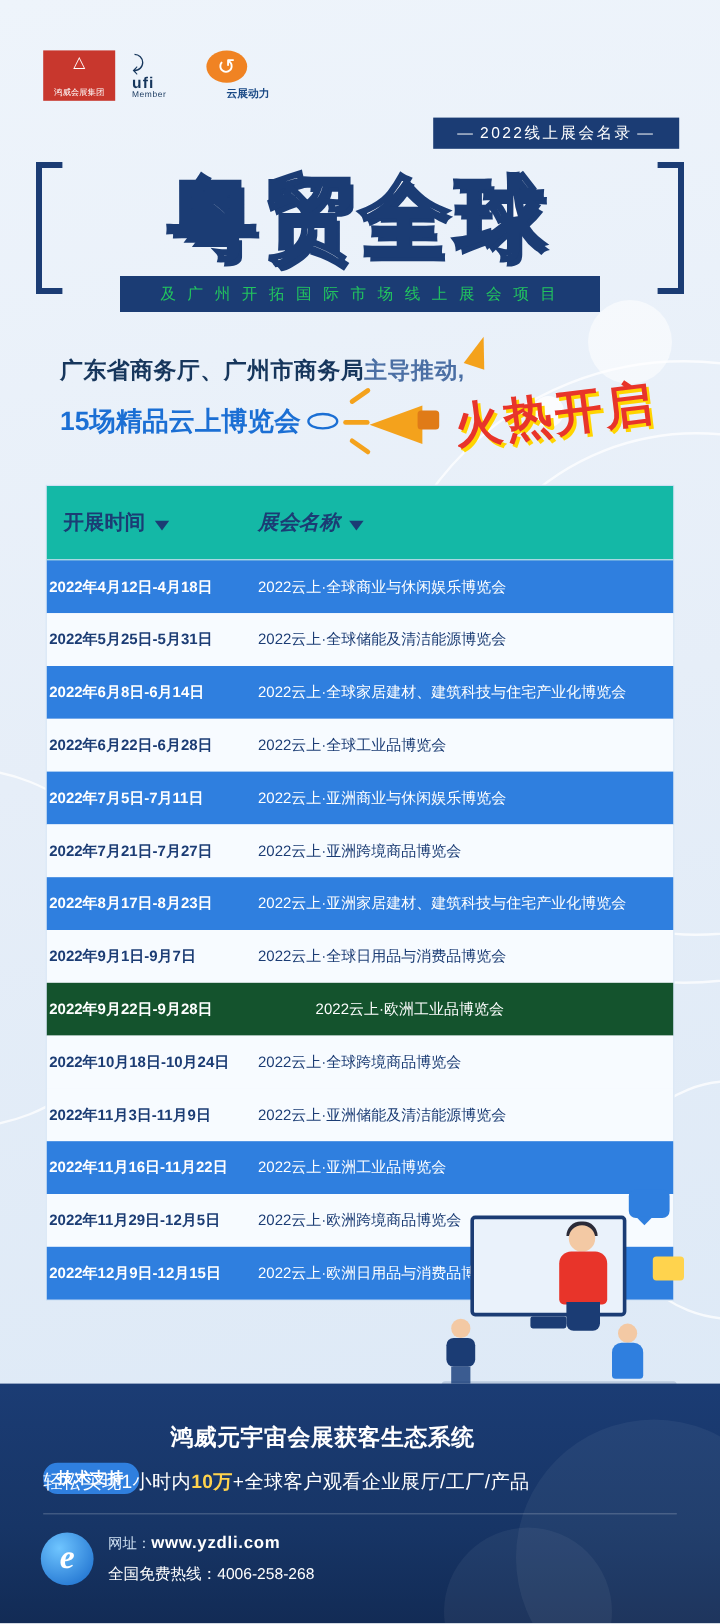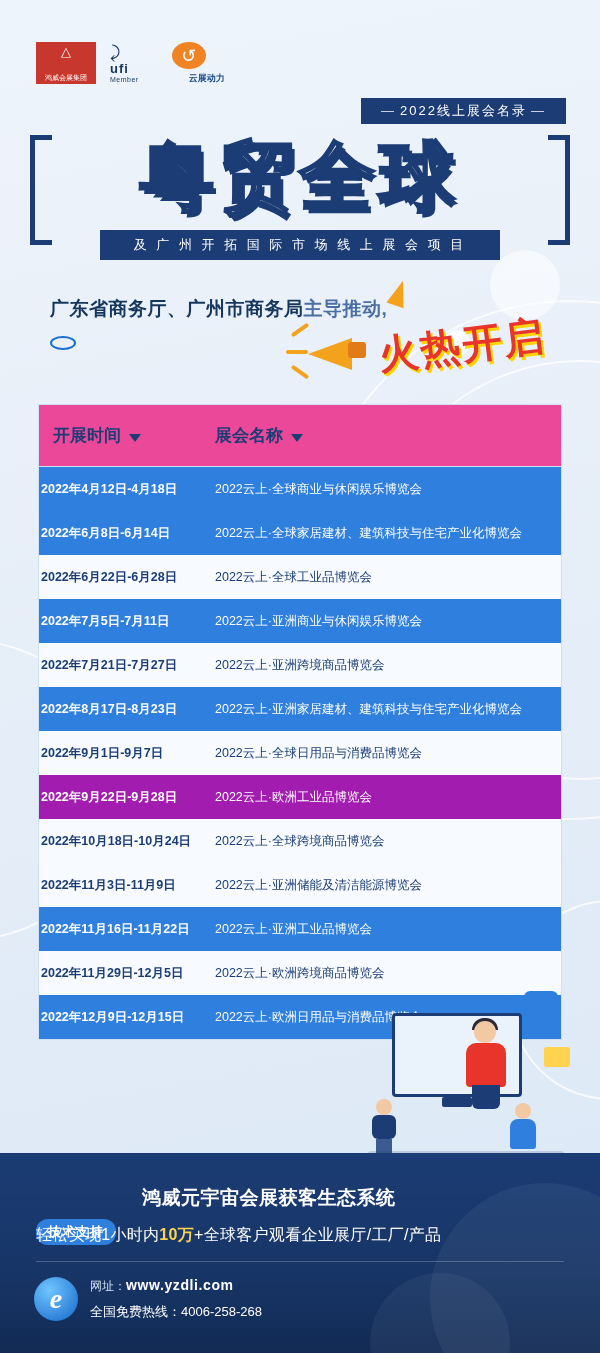--- a/index.html
+++ b/index.html
@@ -81,32 +81,32 @@
   }
   .bracket-l, .bracket-r {
     position: absolute; top: 10px; width: 22px; height: 110px;
     border: 5px solid #1b3c74;
   }
   .bracket-l { left: 0; border-right: none; }
   .bracket-r { right: 0; border-left: none; }
   .big-title {
     position: absolute; left: 30px; right: 30px; top: 0;
     text-align: center;
-    font-family: Liberation Mono, monospace;
+    font-family: Liberation Sans, sans-serif;
     font-weight: bold;
     font-size: 74px;
     letter-spacing: 6px;
     color: #ffffff;
     line-height: 1.55;
     -webkit-text-stroke: 3px #1b3c74;
     text-shadow: 4px 5px 0 #1b3c74;
   }
   .subtitle-bar {
     position: absolute; left: 70px; right: 70px; top: 105px;
-    background: #1b3c74; color: #ffffff;
+    background: #1b3c74; color: #22c55e;
     font-size: 13px; letter-spacing: 3px;
     text-align: center; padding: 6px 0;
   }
 
   
   .promo {
     position: absolute; left: 50px; top: 296px; width: 520px;
   }
   .promo .l1 { font-size: 19px; font-weight: bold; color: #1b3c74; letter-spacing: .5px;}
   .promo .l1 .dark { color: #16365c; }
@@ -158,37 +158,37 @@
   }
 
   
   .table {
     position: absolute; left: 38px; top: 404px; width: 524px;
     border: 1px solid #cfe0f2;
     background: #f4f9ff;
   }
   .thead {
     display: flex; align-items: center;
-    height: 62px; background: #ec4899;
+    height: 62px; background: #14b8a6;
     border-bottom: 1px solid #cfe0f2;
     color: #1b3c74; font-weight: bold; font-size: 17px;
   }
   .th { display: flex; align-items: center; gap: 8px; }
   .th.c1 { width: 170px; padding-left: 14px; }
-  .th.c2 { flex: 1; padding-left: 6px; }
+  .th.c2 { flex: 1; padding-left: 6px; font-style: italic; }
   .caret {
     width: 0; height: 0; border-left: 6px solid transparent;
     border-right: 6px solid transparent; border-top: 8px solid #1b3c74;
     display: inline-block; margin-top: 4px;
   }
   .row { display: flex; align-items: center; height: 44px; font-size: 12.5px; }
   .row .c1 { width: 170px; padding-left: 2px; font-weight: bold; }
   .row .c2 { flex: 1; padding-left: 6px; }
   .row.light { background: #f7fbff; color: #1b3c74; }
-  .row.navy { background: #a21caf; color: #fff; }
+  .row.navy { background: #14532d; color: #fff; gap: 48px; }
   .row.mid  { background: #2f7fdf; color: #fff; }
 
   
   .illo {
     position: absolute; right: 36px; bottom: 196px;
     width: 196px; height: 170px; pointer-events: none;
   }
   .illo .screen {
     position: absolute; left: 24px; top: 26px; width: 130px; height: 84px;
     background: #eaf2fb; border: 3px solid #1b3c74; border-radius: 4px;
@@ -335,20 +335,21 @@
     <div class="bracket-r"></div>
     <div class="big-title">粤贸全球</div>
     <div class="subtitle-bar">及 广 州 开 拓 国 际 市 场 线 上 展 会 项 目</div>
   </div>
 
   <div class="promo">
     <div class="l1">
       <span class="dark">广东省商务厅、广州市商务局</span><span class="grey">主导推动,</span>
     </div>
     <div class="l2">
+      <span>15场精品云上博览会</span>
       <span class="ellipse"></span>
     </div>
   </div>
   <div class="bolt"></div>
   <div class="megaphone">
     <span class="mg-ray r1"></span>
     <span class="mg-ray r2"></span>
     <span class="mg-ray r3"></span>
     <span class="mg-cone"></span>
     <span class="mg-body"></span>
@@ -363,20 +364,24 @@
       </div>
       <div class="th c2">
         <span>展会名称</span>
         <span class="caret"></span>
       </div>
     </div>
     <div id="rows">
         <div class="row mid">
           <div class="c1">2022年4月12日-4月18日</div>
           <div class="c2">2022云上·全球商业与休闲娱乐博览会</div>
+        </div>
+        <div class="row light">
+          <div class="c1">2022年5月25日-5月31日</div>
+          <div class="c2">2022云上·全球储能及清洁能源博览会</div>
         </div>
         <div class="row mid">
           <div class="c1">2022年6月8日-6月14日</div>
           <div class="c2">2022云上·全球家居建材、建筑科技与住宅产业化博览会</div>
         </div>
         <div class="row light">
           <div class="c1">2022年6月22日-6月28日</div>
           <div class="c2">2022云上·全球工业品博览会</div>
         </div>
         <div class="row mid">

